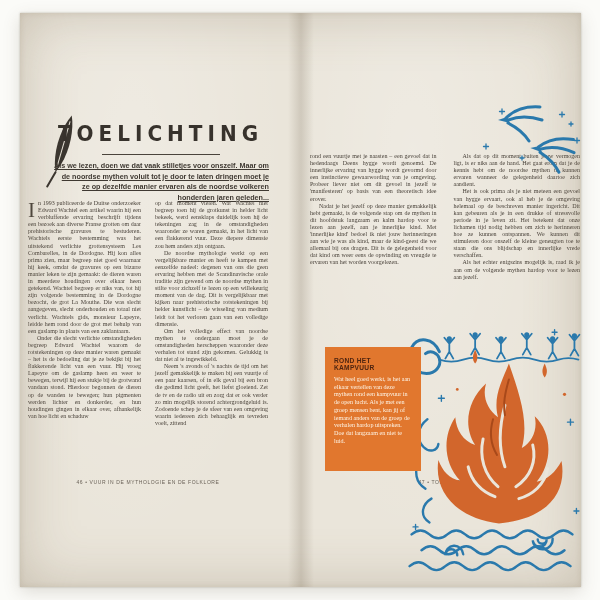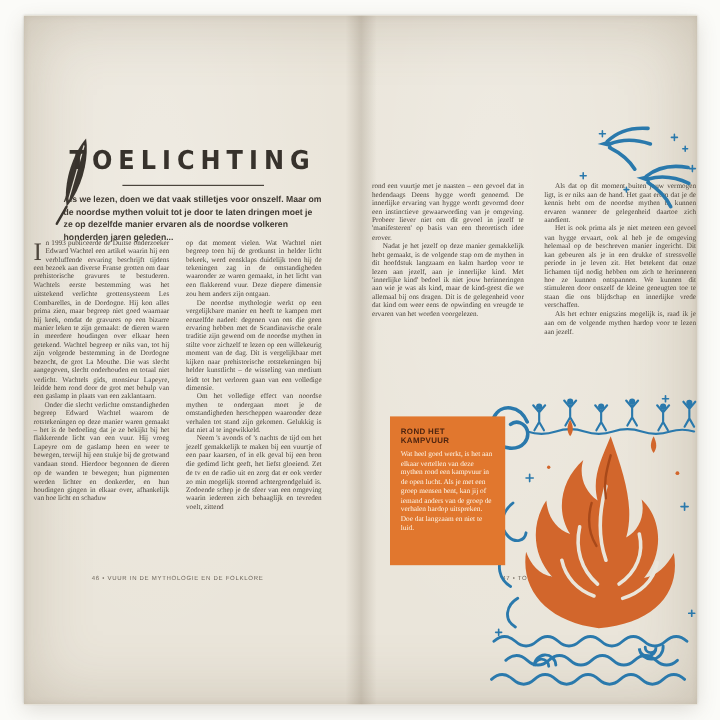--- a/index.html
+++ b/index.html
@@ -16,23 +16,23 @@
   .page-right { left:280px; }
   .spine { position:absolute; left:268px; top:0; width:26px; height:574px; pointer-events:none;
           background:linear-gradient(to right, rgba(110,96,76,0) 0%, rgba(110,96,76,.22) 50%, rgba(110,96,76,0) 100%); }
 
   
   .ornament { position:absolute; left:26px; top:98px; width:30px; height:84px; }
   .title { position:absolute; left:30px; top:108px; width:221px; text-align:center;
            font-family:"DejaVu Sans", sans-serif; font-weight:700; font-size:20px;
            letter-spacing:5px; color:#37322c; transform:scaleY(1.08); }
   .title-rule { position:absolute; left:82px; top:141px; width:118px; height:1px; background:#4a443c; }
-  .intro { position:absolute; left:33px; top:148px; width:216px; text-align:left;
+  .intro { position:absolute; left:33px; top:148px; width:216px; text-align:right;
            font-family:"Liberation Sans", sans-serif; font-weight:700;
-           font-size:7.2px; line-height:10.6px; color:#3f3932; }
+           font-size:7.2px; line-height:10.6px; color:#3f3932;text-decoration:underline; }
 
   .cols { position:absolute; display:flex; }
   .cols-left { left:8px; top:187px; width:240px; gap:14px; }
   .col { flex:1; }
   .body-p { font-size:6px; line-height:7.1px; color:#4a433b; text-align:justify; hyphens:auto; }
   .body-p.ind { text-indent:9px; }
   .dropcap { float:left; font-size:21px; line-height:19px; padding:1px 3px 0 0; color:#4a433b; }
 
   .footer { position:absolute; top:466px; text-align:center;
             font-family:"Liberation Sans", sans-serif; font-size:5px; letter-spacing:.6px;

